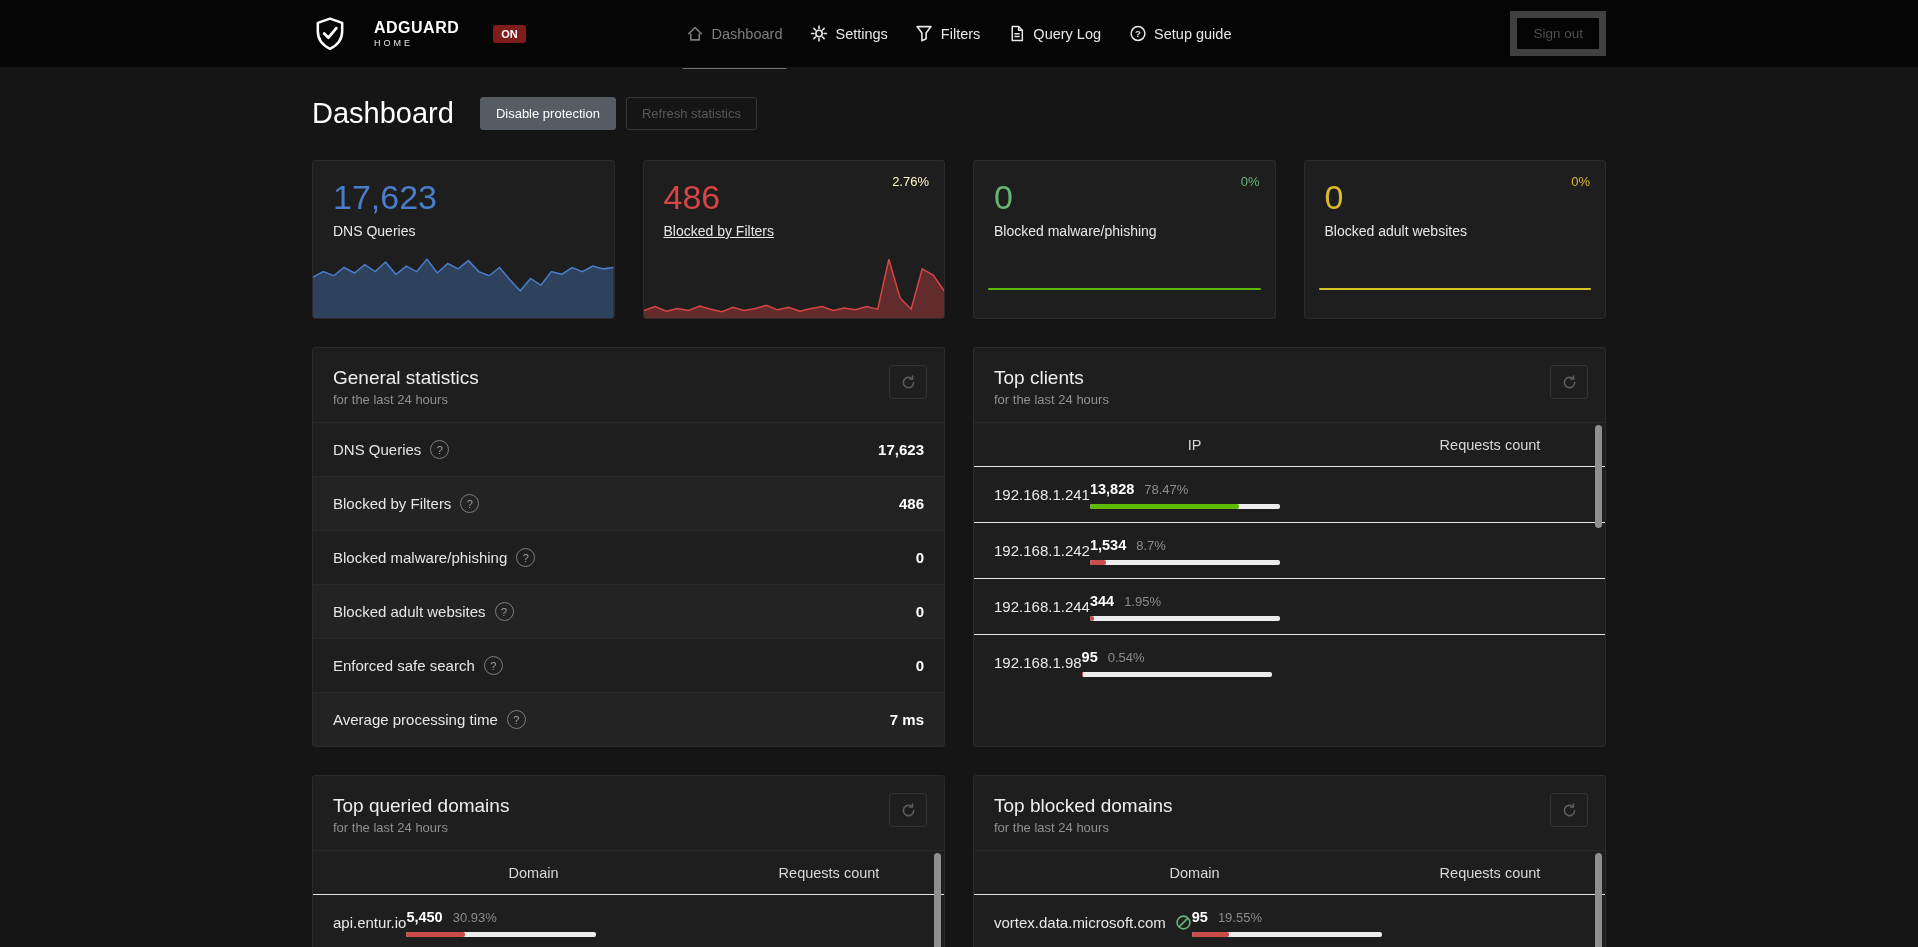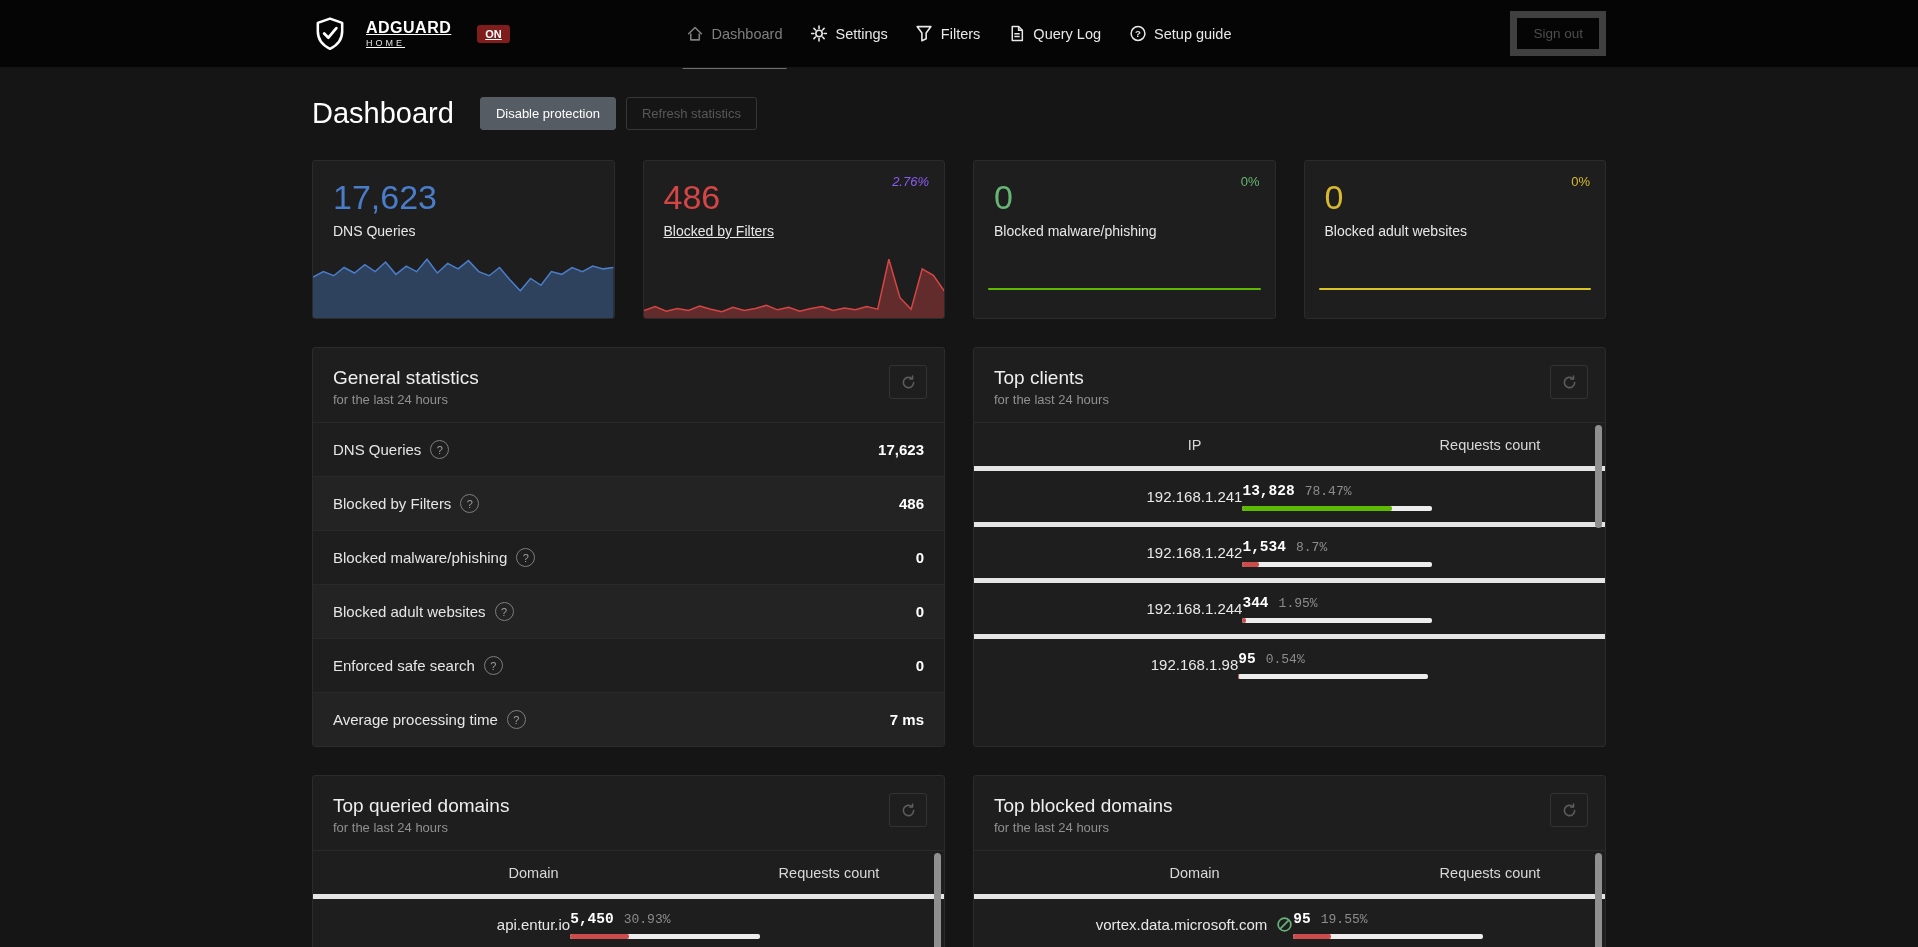--- a/index.html
+++ b/index.html
@@ -5,21 +5,21 @@
   * { box-sizing: border-box; margin: 0; padding: 0; }
   html,body { width: 1918px; height: 947px; overflow: hidden; }
   body {
     background: #151515;
     color: #fff;
     font-family: "Liberation Sans", "DejaVu Sans", sans-serif;
   }
   
   .navbar { height: 67px; background: #050505; position: relative; }
   .nav-inner { width: 1294px; margin: 0 auto; height: 100%; display: flex; align-items: center; position: relative; }
-  .brand { display: flex; align-items: center; gap: 18px; cursor: pointer; text-decoration: underline; }
+  .brand { display: flex; align-items: center; gap: 26px; cursor: pointer; }
   .brand-logo { width: 36px; height: 36px; }
   .brand-title { font-size: 16px; font-weight: 700; letter-spacing: .5px; color:#fff; }
   .brand-sub { font-size: 9px; letter-spacing: 3px; color: #e6e6e6; margin-top: 1px; }
   .on-badge { background: #7f1d1d; color: #fff; font-size: 11px; font-weight: 700; padding: 3px 8px; border-radius: 3px; margin-left: 8px; }
   .nav-items { position: absolute; left: 50%; transform: translateX(-50%); display: flex; height: 100%; }
   .nav-item { position: relative; display: flex; align-items: center; gap: 8px; color: #e8e8e8; font-size: 14.5px; height: 100%; margin: 0 14px; cursor: pointer; white-space: nowrap; }
   .nav-item svg { width: 17px; height: 17px; }
   .nav-item.active { color: #7f7f7f; }
   .nav-item.active::after { content: ""; position: absolute; left: -4px; right: -4px; bottom: -2px; height: 1px; background: #6f6f6f; }
   .signout { margin-left: auto; background: transparent; border: 7px solid #404040; border-radius: 0; color: #4d4d4d; font-size: 13.5px; padding: 8px 16px; cursor: pointer; font-family: inherit; }
@@ -53,23 +53,23 @@
   .gs-row { display: flex; justify-content: space-between; align-items: center; height: 54px; padding: 0 20px; border-top: 1px solid #292929; }
   .gs-row:nth-child(even) { background: rgba(255,255,255,.022); }
   .gs-label { display: flex; align-items: center; gap: 9px; font-size: 15px; color: #e6e6e6; }
   .qicon { width: 19px; height: 19px; border: 1px solid #7d7d7d; border-radius: 50%; color: #9d9d9d; font-size: 11px; display: inline-flex; align-items: center; justify-content: center; cursor: pointer; flex: none; }
   .qicon::before { content: "?"; }
   .gs-value { font-size: 15px; font-weight: 700; color: #fff; }
   
   .table-head { display: flex; align-items: center; height: 44px; padding: 0 20px; border-top: 1px solid #292929; font-size: 14.5px; color: #d8d8d8; }
   .th-left { flex: 1; text-align: center; }
   .th-right { width: 190px; text-align: center; }
-  .data-row { display: flex; align-items: center; justify-content: center; height: 56px; padding: 0 20px; border-top: 5px solid #e5e5e5; }
+  .data-row { display: flex; align-items: center; justify-content: flex-start; height: 56px; padding: 0 20px; border-top: 1px solid #e5e5e5; }
   .row-main { font-size: 15px; color: #e8e8e8; display: flex; align-items: center; gap: 9px; cursor: pointer; }
-  .req-cell { width: 190px; font-family: Liberation Mono, monospace; }
+  .req-cell { width: 190px; }
   .req-nums { display: flex; align-items: baseline; gap: 10px; }
   .req-count { font-size: 14.5px; font-weight: 700; color: #fff; }
   .req-pct { font-size: 13px; color: #8c8c8c; }
   .bar-track { height: 5px; background: #ededed; border-radius: 2px; margin-top: 7px; overflow: hidden; }
   .bar-fill { height: 100%; border-radius: 2px; }
   .blocked-icon { width: 17px; height: 17px; }
   
   .scroll-thumb { position: absolute; right: 3px; width: 7px; border-radius: 4px; background: #8f8f8f; cursor: pointer; }
   .thumb-clients { top: 77px; height: 103px; }
   .thumb-bottom { top: 77px; height: 160px; }
@@ -148,21 +148,21 @@
       <div class="stat-percent" style="color: rgb(74, 125, 201);"></div>
       <div class="stat-value" style="color: rgb(74, 125, 201);">17,623</div>
       <div class="stat-label">DNS Queries</div>
       <svg class="sparkline" viewBox="0 0 100 30" preserveAspectRatio="none">
           <polygon points="0.00,10.36 3.45,7.79 6.90,9.71 10.34,5.86 13.79,8.43 17.24,4.57 20.69,7.79 24.14,3.29 27.59,9.07 31.03,5.21 34.48,7.79 37.93,2.00 41.38,8.43 44.83,3.93 48.28,6.50 51.72,2.64 55.17,7.79 58.62,9.71 62.07,5.86 65.52,11.64 68.97,16.79 72.41,11.00 75.86,14.21 79.31,7.79 82.76,9.07 86.21,5.86 89.66,7.79 93.10,5.21 96.55,6.50 100.00,5.86 100,30 0,30" fill="#4a7dc9" fill-opacity="0.38"></polygon>
           <polyline points="0.00,10.36 3.45,7.79 6.90,9.71 10.34,5.86 13.79,8.43 17.24,4.57 20.69,7.79 24.14,3.29 27.59,9.07 31.03,5.21 34.48,7.79 37.93,2.00 41.38,8.43 44.83,3.93 48.28,6.50 51.72,2.64 55.17,7.79 58.62,9.71 62.07,5.86 65.52,11.64 68.97,16.79 72.41,11.00 75.86,14.21 79.31,7.79 82.76,9.07 86.21,5.86 89.66,7.79 93.10,5.21 96.55,6.50 100.00,5.86" fill="none" stroke="#4a7dc9" stroke-width="1.5" vector-effect="non-scaling-stroke"></polyline>
         </svg>
     </div>
 
     <div class="stat-card">
-      <div class="stat-percent" style="color: #8b5cf6; font-style: italic;">2.76%</div>
+      <div class="stat-percent" style="color: #fef9c3;">2.76%</div>
       <div class="stat-value" style="color: rgb(214, 69, 69);">486</div>
       <div class="stat-label link">Blocked by Filters</div>
       <svg class="sparkline" viewBox="0 0 100 30" preserveAspectRatio="none">
           <polygon points="0.00,26.00 3.70,24.20 7.41,26.30 11.11,25.10 14.81,26.00 18.52,23.90 22.22,25.40 25.93,26.60 29.63,24.50 33.33,26.00 37.04,25.10 40.74,23.60 44.44,25.70 48.15,24.50 51.85,26.30 55.56,25.10 59.26,24.20 62.96,26.00 66.67,24.80 70.37,25.70 74.07,24.20 77.78,25.40 81.48,2.00 85.19,20.00 88.89,25.40 92.59,6.50 96.30,9.50 100.00,17.00 100,30 0,30" fill="#d64545" fill-opacity="0.38"></polygon>
           <polyline points="0.00,26.00 3.70,24.20 7.41,26.30 11.11,25.10 14.81,26.00 18.52,23.90 22.22,25.40 25.93,26.60 29.63,24.50 33.33,26.00 37.04,25.10 40.74,23.60 44.44,25.70 48.15,24.50 51.85,26.30 55.56,25.10 59.26,24.20 62.96,26.00 66.67,24.80 70.37,25.70 74.07,24.20 77.78,25.40 81.48,2.00 85.19,20.00 88.89,25.40 92.59,6.50 96.30,9.50 100.00,17.00" fill="none" stroke="#d64545" stroke-width="1.5" vector-effect="non-scaling-stroke"></polyline>
         </svg>
     </div>
 
     <div class="stat-card">
       <div class="stat-percent" style="color: rgb(102, 181, 116);">0%</div>

